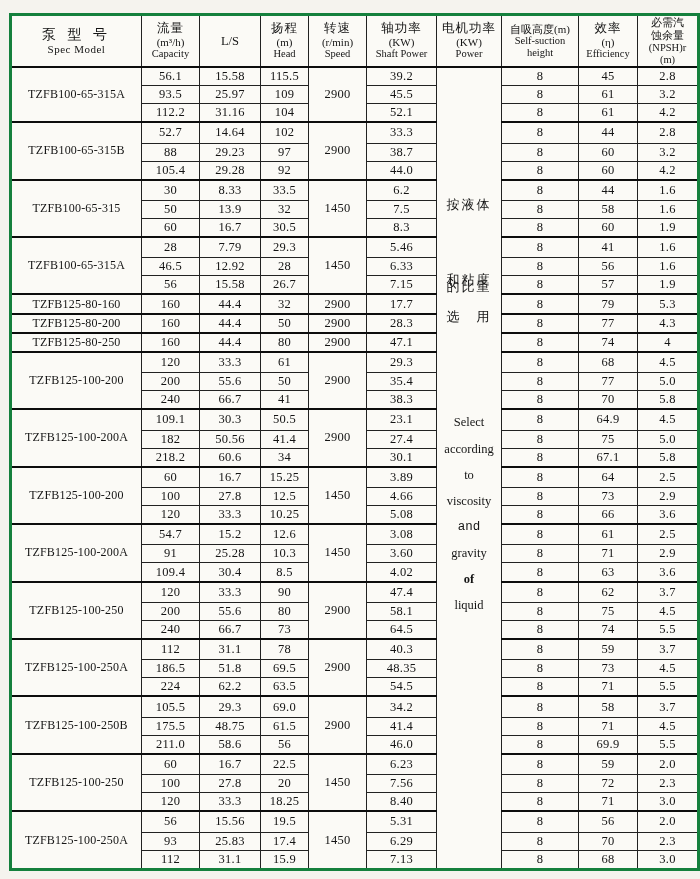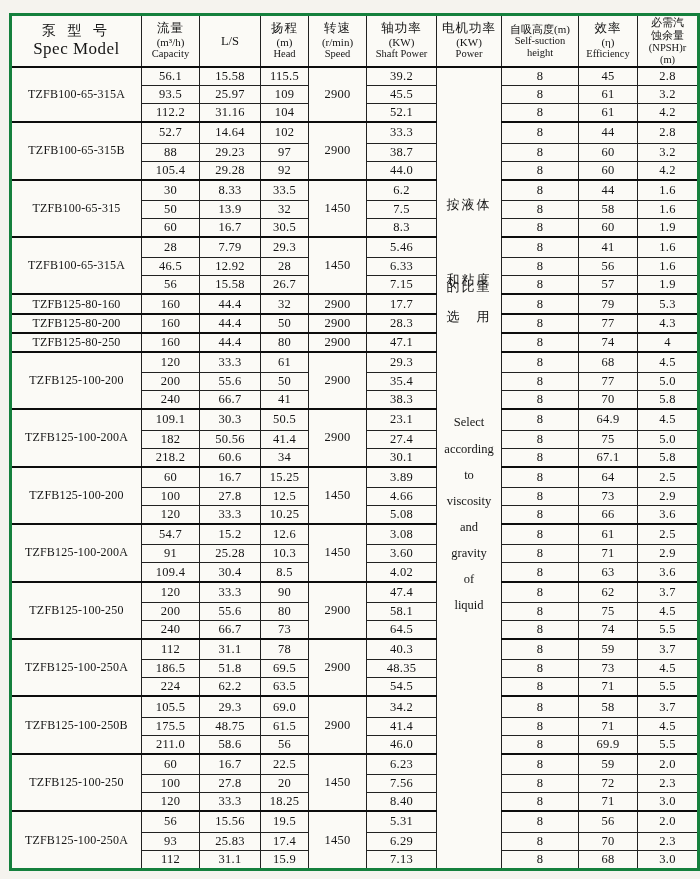--- a/index.html
+++ b/index.html
@@ -41,21 +41,21 @@
   .spec thead th {
     height: 50px;
     border-bottom: 2px solid #0d0d0d;
     font-weight: normal;
     line-height: 1.15;
   }
   .hd-zh  { font-size: 12.5px; letter-spacing: 1px; }
   .hd-un  { font-size: 11px; }
   .hd-en  { font-size: 10.5px; }
   .hd-model .hd-zh { font-size: 14px; letter-spacing: 4px; }
-  .hd-model .hd-en { font-size: 17px; letter-spacing: 0.5px; }
+  .hd-model .hd-en { font-size: 11px; letter-spacing: 0.5px; }
   .hd-ls { font-size: 12.5px; }
 
   .spec td.num {
     font-size: 12.5px;
     letter-spacing: 0.3px;
   }
   .spec td.model {
     font-size: 12px;
     letter-spacing: 0.2px;
   }
@@ -160,23 +160,23 @@
             <td class="power-cell gs" rowspan="42">
               <div class="note-box">
                 <div class="note-line zh-line" style="top: 128px;">按液体</div>
                 <div class="note-line zh-line" style="top: 166px; margin-top: 44px;">的比重</div>
                 <div class="note-line zh-line" style="top: 203px;">和粘度</div>
                 <div class="note-line zh-line" style="top: 240px;">选　用</div>
                 <div class="note-line en-line" style="top: 347px;">Select</div>
                 <div class="note-line en-line" style="top: 374px;">according</div>
                 <div class="note-line en-line" style="top: 400px;">to</div>
                 <div class="note-line en-line" style="top: 426px;">viscosity</div>
-                <div class="note-line en-line" style="top: 452px;">and</div>
+                <div class="note-line en-line" style="top: 452px; font-family: Liberation Mono, monospace;">and</div>
                 <div class="note-line en-line" style="top: 478px;">gravity</div>
-                <div class="note-line en-line" style="top: 504px;">of</div>
+                <div class="note-line en-line" style="top: 504px; font-weight: bold;">of</div>
                 <div class="note-line en-line" style="top: 530px;">liquid</div>
               </div>
             </td>
             <td class="num gs">8</td>
             <td class="num gs">45</td>
             <td class="num gs">2.8</td>
           </tr>
           <tr>
             <td class="num">93.5</td>
             <td class="num">25.97</td>

